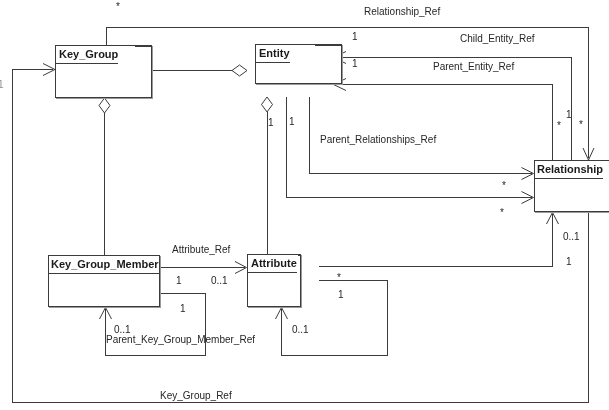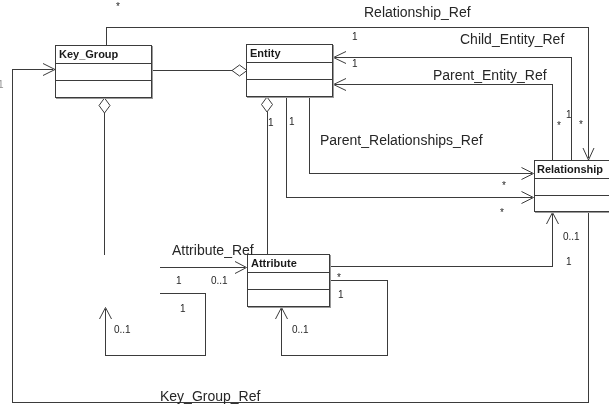--- a/index.html
+++ b/index.html
@@ -1,25 +1,25 @@
 <!DOCTYPE html>
 <html><head>
 <meta charset="utf-8">
 <style>
   html,body{margin:0;padding:0;background:#fff;}
   #stage{position:relative;width:609px;height:410px;background:#ffffff;overflow:hidden;
          font-family:"Liberation Sans", sans-serif;color:#1a1a1a;}
   svg.wires{position:absolute;left:0;top:0;width:609px;height:410px;}
   .cls{position:absolute;background:#fff;border:1px solid #3b3b3b;box-sizing:border-box;
-       display:flex;flex-direction:column;box-shadow:1px 1px 0 #9a9a9a;}
+       display:flex;box-shadow:1px 1px 0 #9a9a9a;}
   .cls-title{height:17px;border-bottom:1px solid #3b3b3b;font-size:11px;font-weight:bold;
              line-height:16px;padding-left:3px;white-space:nowrap;overflow:hidden;}
   .cls-row{flex:1;}
   .cls-row + .cls-row{border-top:1px solid #3b3b3b;}
-  .lbl{position:absolute;font-size:14px;line-height:12px;white-space:nowrap;color:#262626;}
+  .lbl{position:absolute;font-size:10px;line-height:12px;white-space:nowrap;color:#262626;}
   .mult{position:absolute;font-size:10px;line-height:12px;white-space:nowrap;color:#262626;}
   .mult-clip{color:#8f8f8f;}
 </style>
 </head>
 <body>
 
 <div id="stage">
 
   <svg class="wires" xmlns="http://www.w3.org/2000/svg" viewBox="0 0 609 410">
     <g stroke="#3b3b3b" stroke-width="1" fill="none" shape-rendering="crispEdges">
@@ -69,44 +69,50 @@
       <polygon fill="#ffffff" points="267,97 272.5,104.5 267,112 261.5,104.5"></polygon>
     </g>
   </svg>
 
   <div class="cls" style="left:55px;top:45px;width:97px;height:53px">
     <div class="cls-title">Key_Group</div>
     <div class="cls-row"></div>
     <div class="cls-row"></div>
   </div>
 
-  <div class="cls" style="left:246px;top:44px;width:87px;height:53px">
+  <div class="cls" style="left:255px;top:44px;width:87px;height:40px">
     <div class="cls-title">Entity</div>
     <div class="cls-row"></div>
     <div class="cls-row"></div>
   </div>
 
   <div class="cls" style="left:534px;top:160px;width:92px;height:52px">
     <div class="cls-title" style="padding-left:2px;">Relationship</div>
     <div class="cls-row"></div>
     <div class="cls-row"></div>
   </div>
 
+  <div class="cls" style="left:48px;top:255px;width:112px;height:52px">
+    <div class="cls-title" style="padding-left:2px;">Key_Group_Member</div>
+    <div class="cls-row"></div>
+    <div class="cls-row"></div>
+  </div>
 
-  <div class="cls" style="left:247px;top:254px;width:83px;height:53px">
+  <div class="cls" style="left:247px;top:254px;width:54px;height:53px">
     <div class="cls-title">Attribute</div>
     <div class="cls-row"></div>
     <div class="cls-row"></div>
   </div>
 
   <span class="lbl" style="left:364px;top:6px">Relationship_Ref</span>
   <span class="lbl" style="left:460px;top:33px">Child_Entity_Ref</span>
-  <span class="lbl" style="left:433px;top:69px">Parent_Entity_Ref</span>
+  <span class="lbl" style="left:433px;top:61px">Parent_Entity_Ref</span>
   <span class="lbl" style="left:320px;top:134px">Parent_Relationships_Ref</span>
   <span class="lbl" style="left:172px;top:244px">Attribute_Ref</span>
+  <span class="lbl" style="left:106px;top:334px">Parent_Key_Group_Member_Ref</span>
   <span class="lbl" style="left:160px;top:390px">Key_Group_Ref</span>
 
   <span class="mult" style="left:116px;top:1px">*</span>
   <span class="mult" style="left:352px;top:31px">1</span>
   <span class="mult" style="left:352px;top:58px">1</span>
   <span class="mult" style="left:566px;top:109px">1</span>
   <span class="mult" style="left:557px;top:120px">*</span>
   <span class="mult" style="left:579px;top:119px">*</span>
   <span class="mult" style="left:268px;top:117px">1</span>
   <span class="mult" style="left:289px;top:116px">1</span>

